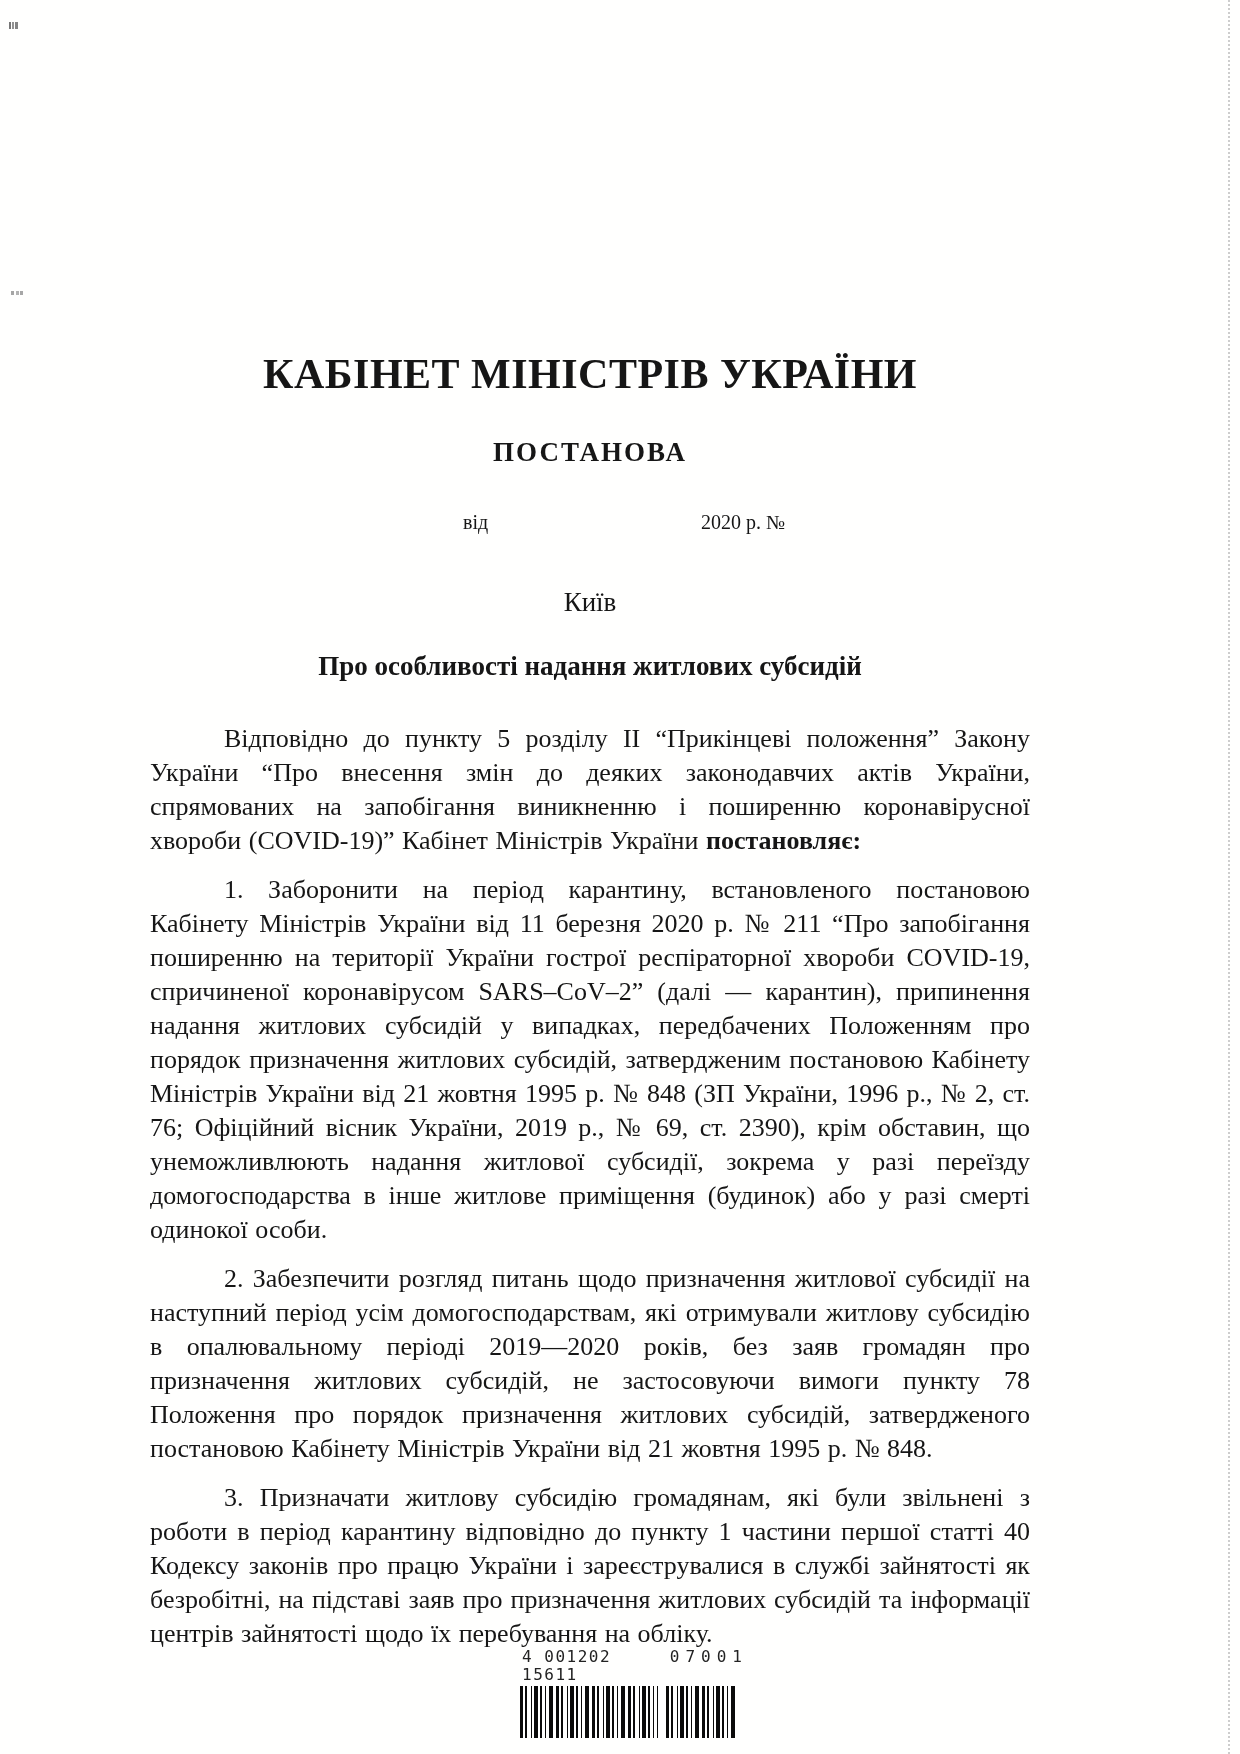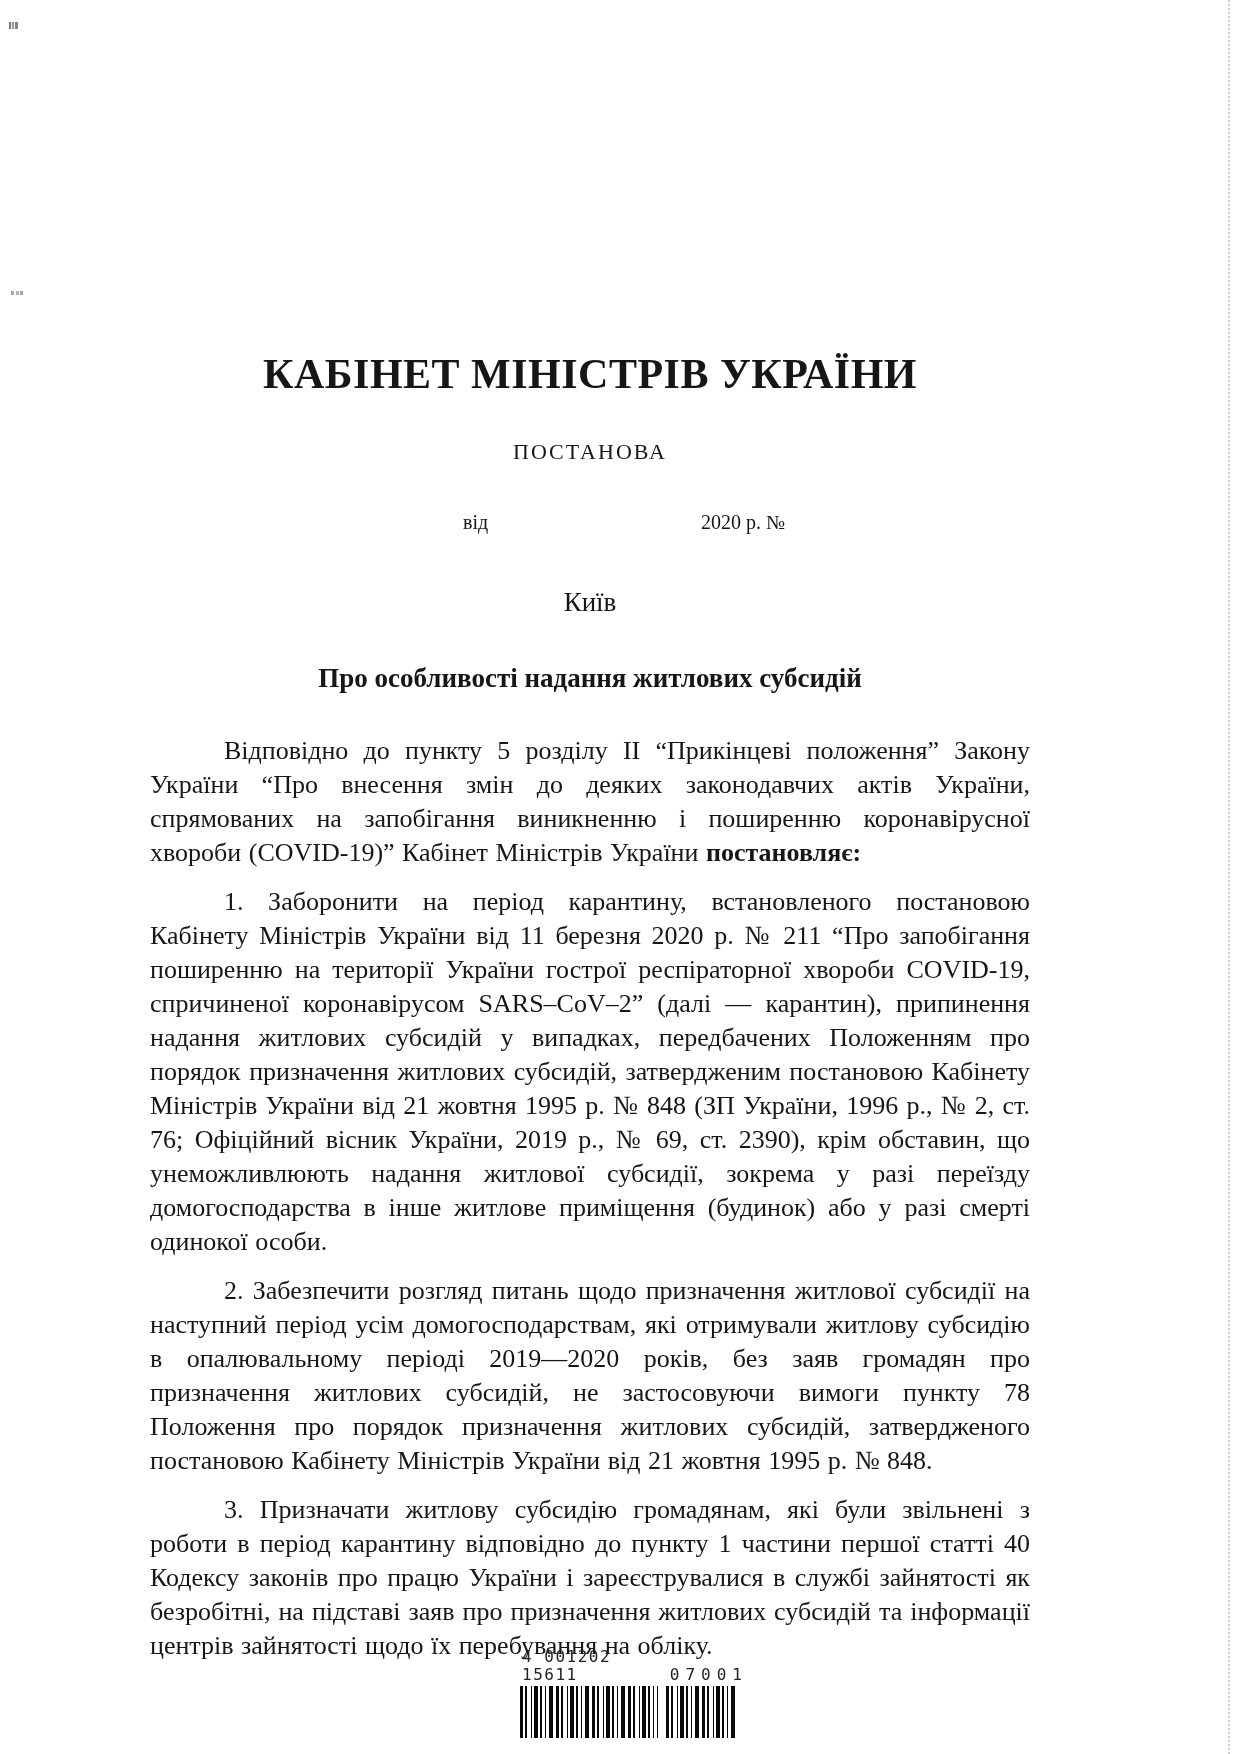--- a/index.html
+++ b/index.html
@@ -55,42 +55,42 @@
     text-align: center;
     font-size: 42px;
     line-height: 44px;
     font-weight: bold;
     letter-spacing: 0.5px;
     white-space: nowrap;
   }
   .doc-type {
     margin-top: 38px;
     text-align: center;
-    font-size: 22px;
+    font-size: 27px;
     line-height: 36px;
-    font-weight: normal;
+    font-weight: bold;
     letter-spacing: 2px;
   }
   .date-line {
     position: relative;
     margin-top: 34px;
     height: 36px;
     font-size: 20px;
     line-height: 36px;
   }
   .date-prefix { position: absolute; left: 313px; top: 0; }
   .date-year   { position: absolute; left: 551px; top: 0; }
   .city {
     margin-top: 44px;
     text-align: center;
     font-size: 27px;
     line-height: 36px;
   }
   .subject {
-    margin-top: 40px;
+    margin-top: 28px;
     text-align: center;
     font-size: 27px;
     line-height: 36px;
     font-weight: bold;
   }
   .para {
     margin: 15px 0 0 0;
     font-size: 26px;
     line-height: 34px;
     text-align: justify;
@@ -103,21 +103,21 @@
   
   .barcode {
     position: absolute;
     left: 520px;
     top: 1648px;
     width: 230px;
   }
   .barcode-digits {
     display: flex;
     justify-content: space-between;
-    align-items: flex-end;
+    align-items: flex-start;
     font-family: "DejaVu Sans Mono", monospace;
     font-size: 16px;
     line-height: 18px;
     color: #232323;
     letter-spacing: 1.5px;
     padding: 0 2px;
   }
   .barcode-digits .right { letter-spacing: 6px; }
   .barcode-bars {
     margin-top: 2px;

